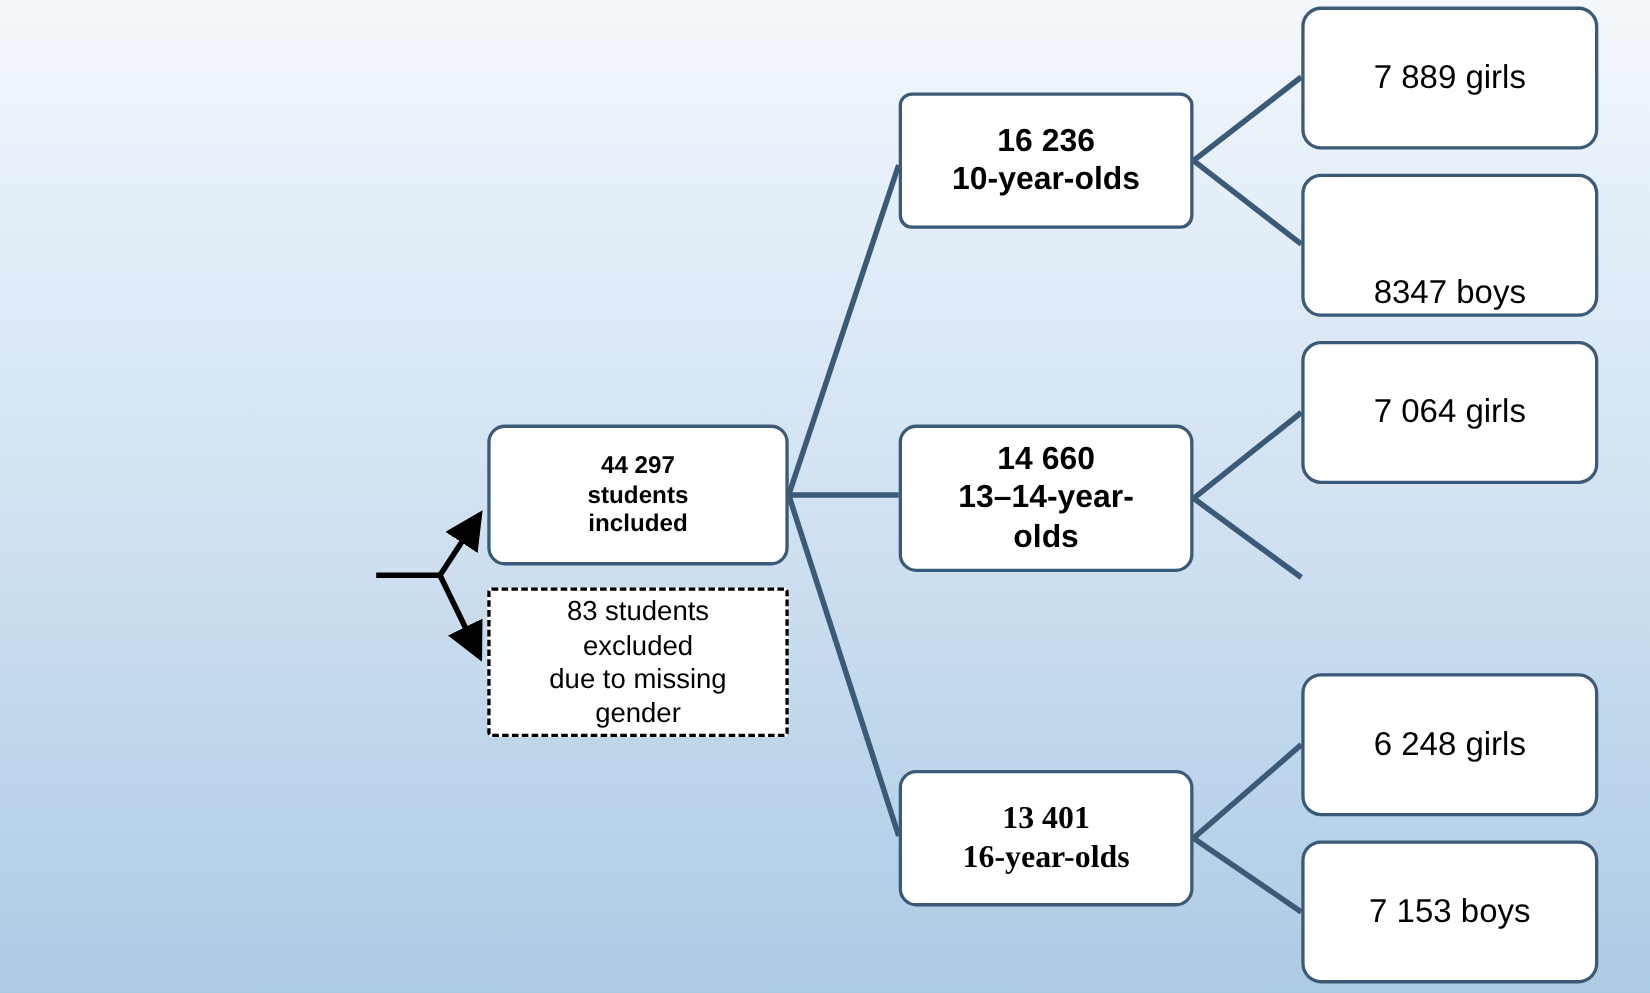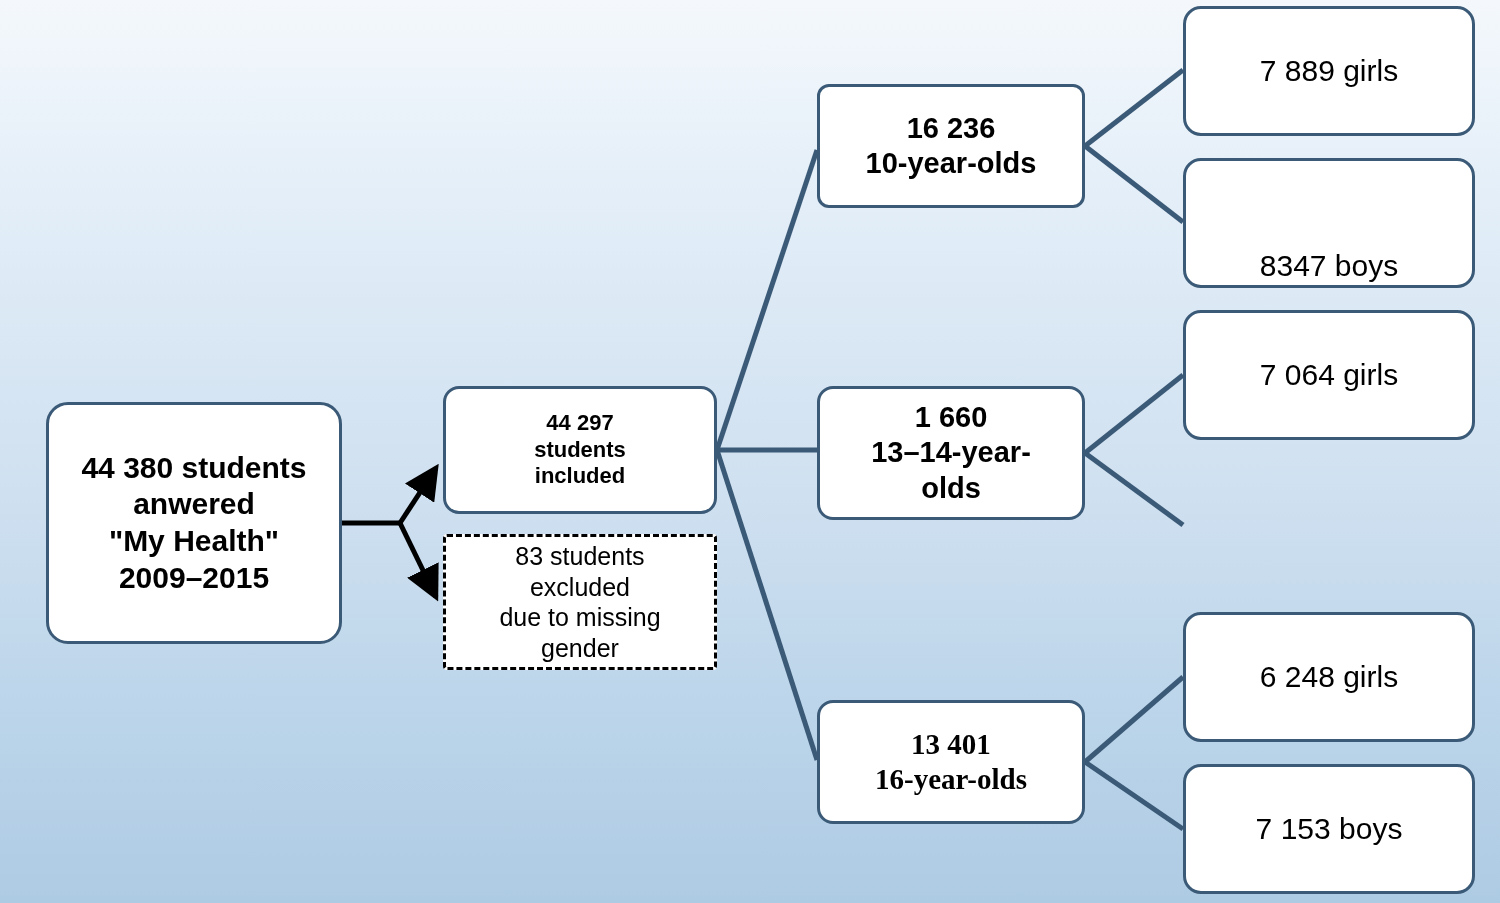--- a/index.html
+++ b/index.html
@@ -72,21 +72,21 @@
   .node-age {
     width: 268px;
     height: 124px;
     font-size: 29px;
     border-radius: 16px;
   }
   .node-age-10 { left: 817px; top: 84px; border-radius: 12px; }
   .node-age-13 { left: 817px; top: 386px; height: 134px; }
   .node-age-16 { left: 817px; top: 700px; font-family: Liberation Serif, serif; }
   .node-leaf {
-    width: 292px;
+    width: 270px;
     height: 130px;
     font-size: 30px;
     border-radius: 18px;
     font-weight: normal;
   }
   .leaf-1 { left: 1183px; top: 6px; }
   .leaf-2 { left: 1183px; top: 158px; align-items: flex-end; }
   .leaf-3 { left: 1183px; top: 310px; }
   .leaf-4 { left: 1183px; top: 460px; }
   .leaf-5 { left: 1183px; top: 612px; }
@@ -118,47 +118,41 @@
     <line x1="1085" y1="146" x2="1183" y2="70" stroke="#3b5a77" stroke-width="5"></line>
     <line x1="1085" y1="146" x2="1183" y2="222" stroke="#3b5a77" stroke-width="5"></line>
 
     <line x1="1085" y1="453" x2="1183" y2="375" stroke="#3b5a77" stroke-width="5"></line>
     <line x1="1085" y1="453" x2="1183" y2="525" stroke="#3b5a77" stroke-width="5"></line>
 
     <line x1="1085" y1="762" x2="1183" y2="677" stroke="#3b5a77" stroke-width="5"></line>
     <line x1="1085" y1="762" x2="1183" y2="829" stroke="#3b5a77" stroke-width="5"></line>
   </svg>
 
-  <div class="node node-bold node-root">
-    <span class="txt">44 380 students
-anwered
-"My Health"
-2009–2015</span>
-  </div>
 
   <div class="node node-bold node-included">
     <span class="txt">44 297
 students
 included</span>
   </div>
 
   <div class="node node-excluded">
     <span class="txt">83 students
 excluded
 due to missing
 gender</span>
   </div>
 
   <div class="node node-bold node-age node-age-10">
     <span class="txt">16 236
 10-year-olds</span>
   </div>
 
   <div class="node node-bold node-age node-age-13">
-    <span class="txt">1 660
+    <span class="txt">14 660
 13–14-year-
 olds</span>
   </div>
 
   <div class="node node-bold node-age node-age-16">
     <span class="txt">13 401
 16-year-olds</span>
   </div>
 
   <div class="node node-leaf leaf-1">

